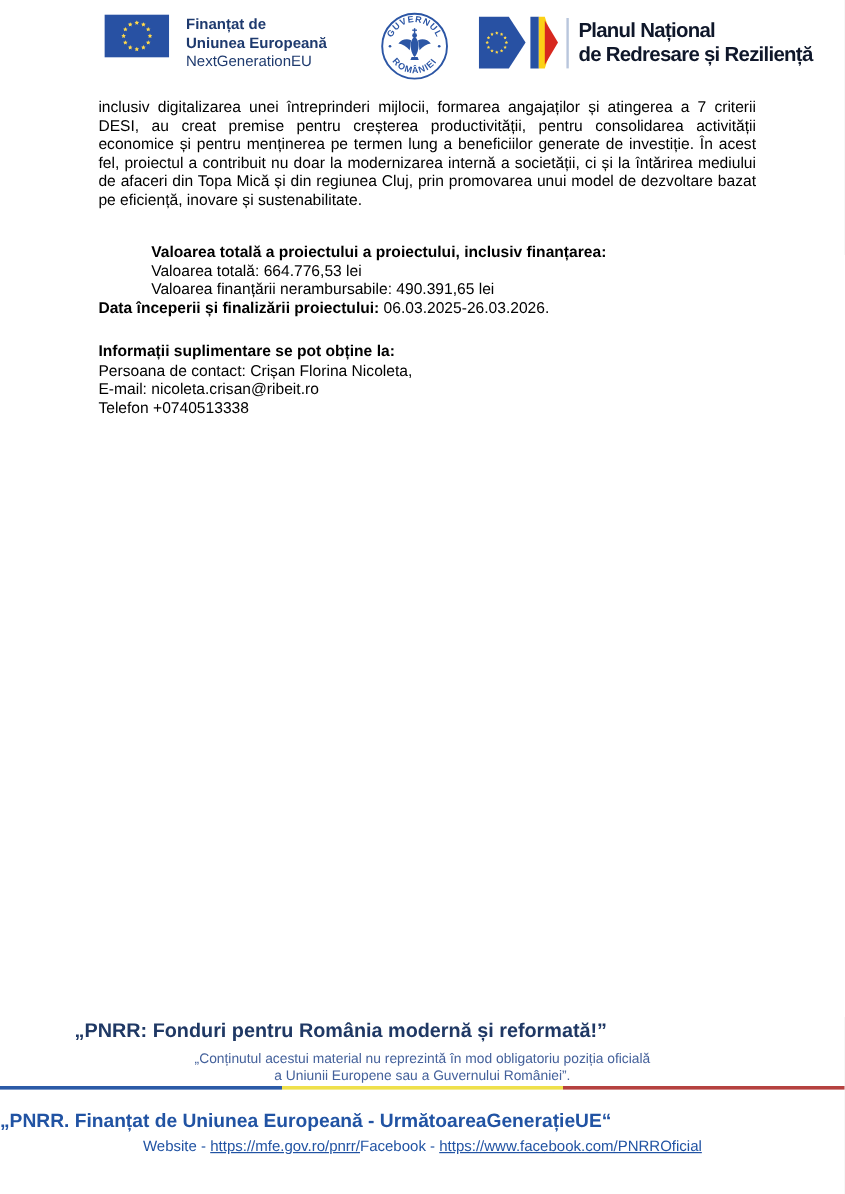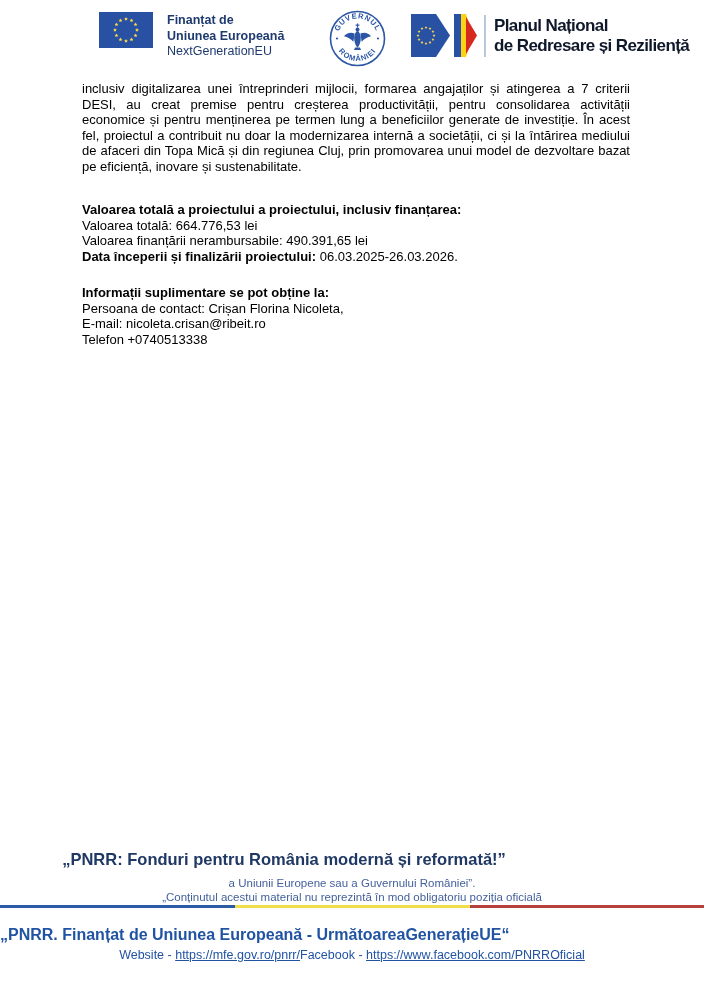--- a/index.html
+++ b/index.html
@@ -8,21 +8,21 @@
   .page {
     position: relative;
     width: 704px;
     height: 995px;
     margin: 0 auto;
     background: #ffffff;
     overflow: hidden;
   }
 
   
-  .header { position: absolute; top: 0; left: 12px; width: 678px; height: 78px; }
+  .header { position: absolute; top: 0; left: 0; width: 678px; height: 78px; }
   .eu-logo { position: absolute; left: 87px; top: 12px; display: flex; align-items: flex-start; }
   .eu-logo .flag { display: block; }
   .eu-logo .eu-text { margin-left: 14px; padding-top: 1px; color: #1E3A6E; font-size: 12.5px; line-height: 15.5px; }
   .eu-logo .eu-text .b { font-weight: bold; }
 
   .gov-seal { position: absolute; left: 317px; top: 10px; }
 
   .pnrr-logo { position: absolute; left: 399px; top: 13px; display: flex; align-items: center; }
   .pnrr-logo .sep { width: 2px; height: 42px; background: #b9c6dc; margin-left: 7px; margin-right: 8px; }
   .pnrr-logo .pnrr-text { color: #0f172a; font-weight: bold; font-size: 17px; line-height: 20px; letter-spacing: -0.6px; white-space: nowrap; }
@@ -31,21 +31,21 @@
   .content {
     position: absolute;
     left: 82px;
     top: 81px;
     width: 548px;
     color: #000000;
     font-size: 13px;
     line-height: 15.5px;
   }
   .content p.para { text-align: justify; }
-  .section-value { margin-top: 28px; }
+  .section-value { margin-top: 28px; margin-left: 44px; }
   .section-date { }
   .section-contact { margin-top: 21px; }
   .bold { font-weight: bold; }
 
   
   .slogan {
     position: absolute; top: 850px; left: 0; width: 568px;
     text-align: center; color: #1F3864; font-weight: bold; font-size: 16.5px;
   }
   .disclaimer {
@@ -178,22 +178,22 @@
       <div class="bold">Informații suplimentare se pot obține la:</div>
       <div>Persoana de contact: Crișan Florina Nicoleta,</div>
       <div>E-mail: nicoleta.crisan@ribeit.ro</div>
       <div>Telefon +0740513338</div>
     </div>
   </div>
 
   <div class="slogan">„PNRR: Fonduri pentru România modernă și reformată!”</div>
 
   <div class="disclaimer">
+    <div>„Conținutul acestui material nu reprezintă în mod obligatoriu poziția oficială</div>
     <div>a Uniunii Europene sau a Guvernului României”.</div>
-    <div>„Conținutul acestui material nu reprezintă în mod obligatoriu poziția oficială</div>
   </div>
 
   <div class="tricolor-line"></div>
 
   <div class="footer-heading">„PNRR. Finanțat de Uniunea Europeană - UrmătoareaGenerațieUE“</div>
 
   <div class="footer-links">
     <span class="link-group"><span>Website - </span><a class="url">https://mfe.gov.ro/pnrr/</a></span>
     <span class="link-group"><span>Facebook - </span><a class="url">https://www.facebook.com/PNRROficial</a></span>
   </div>

